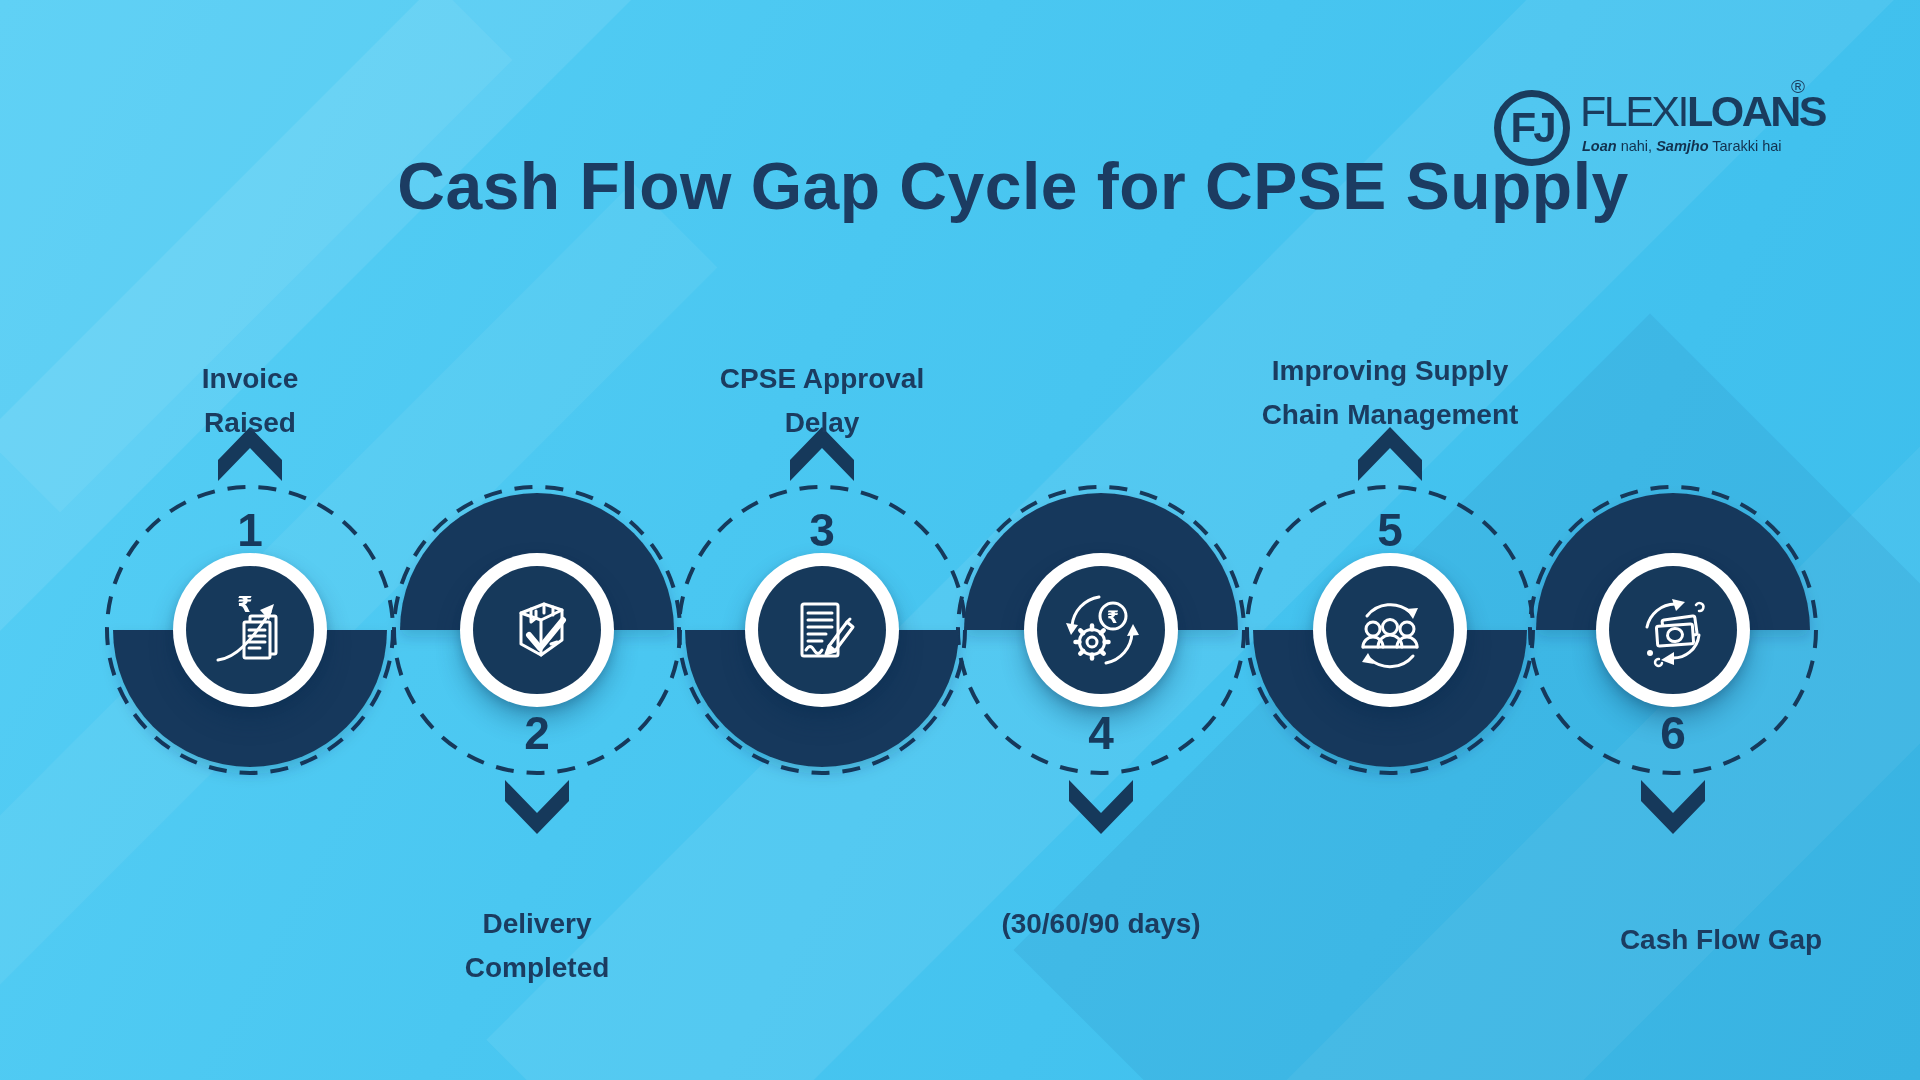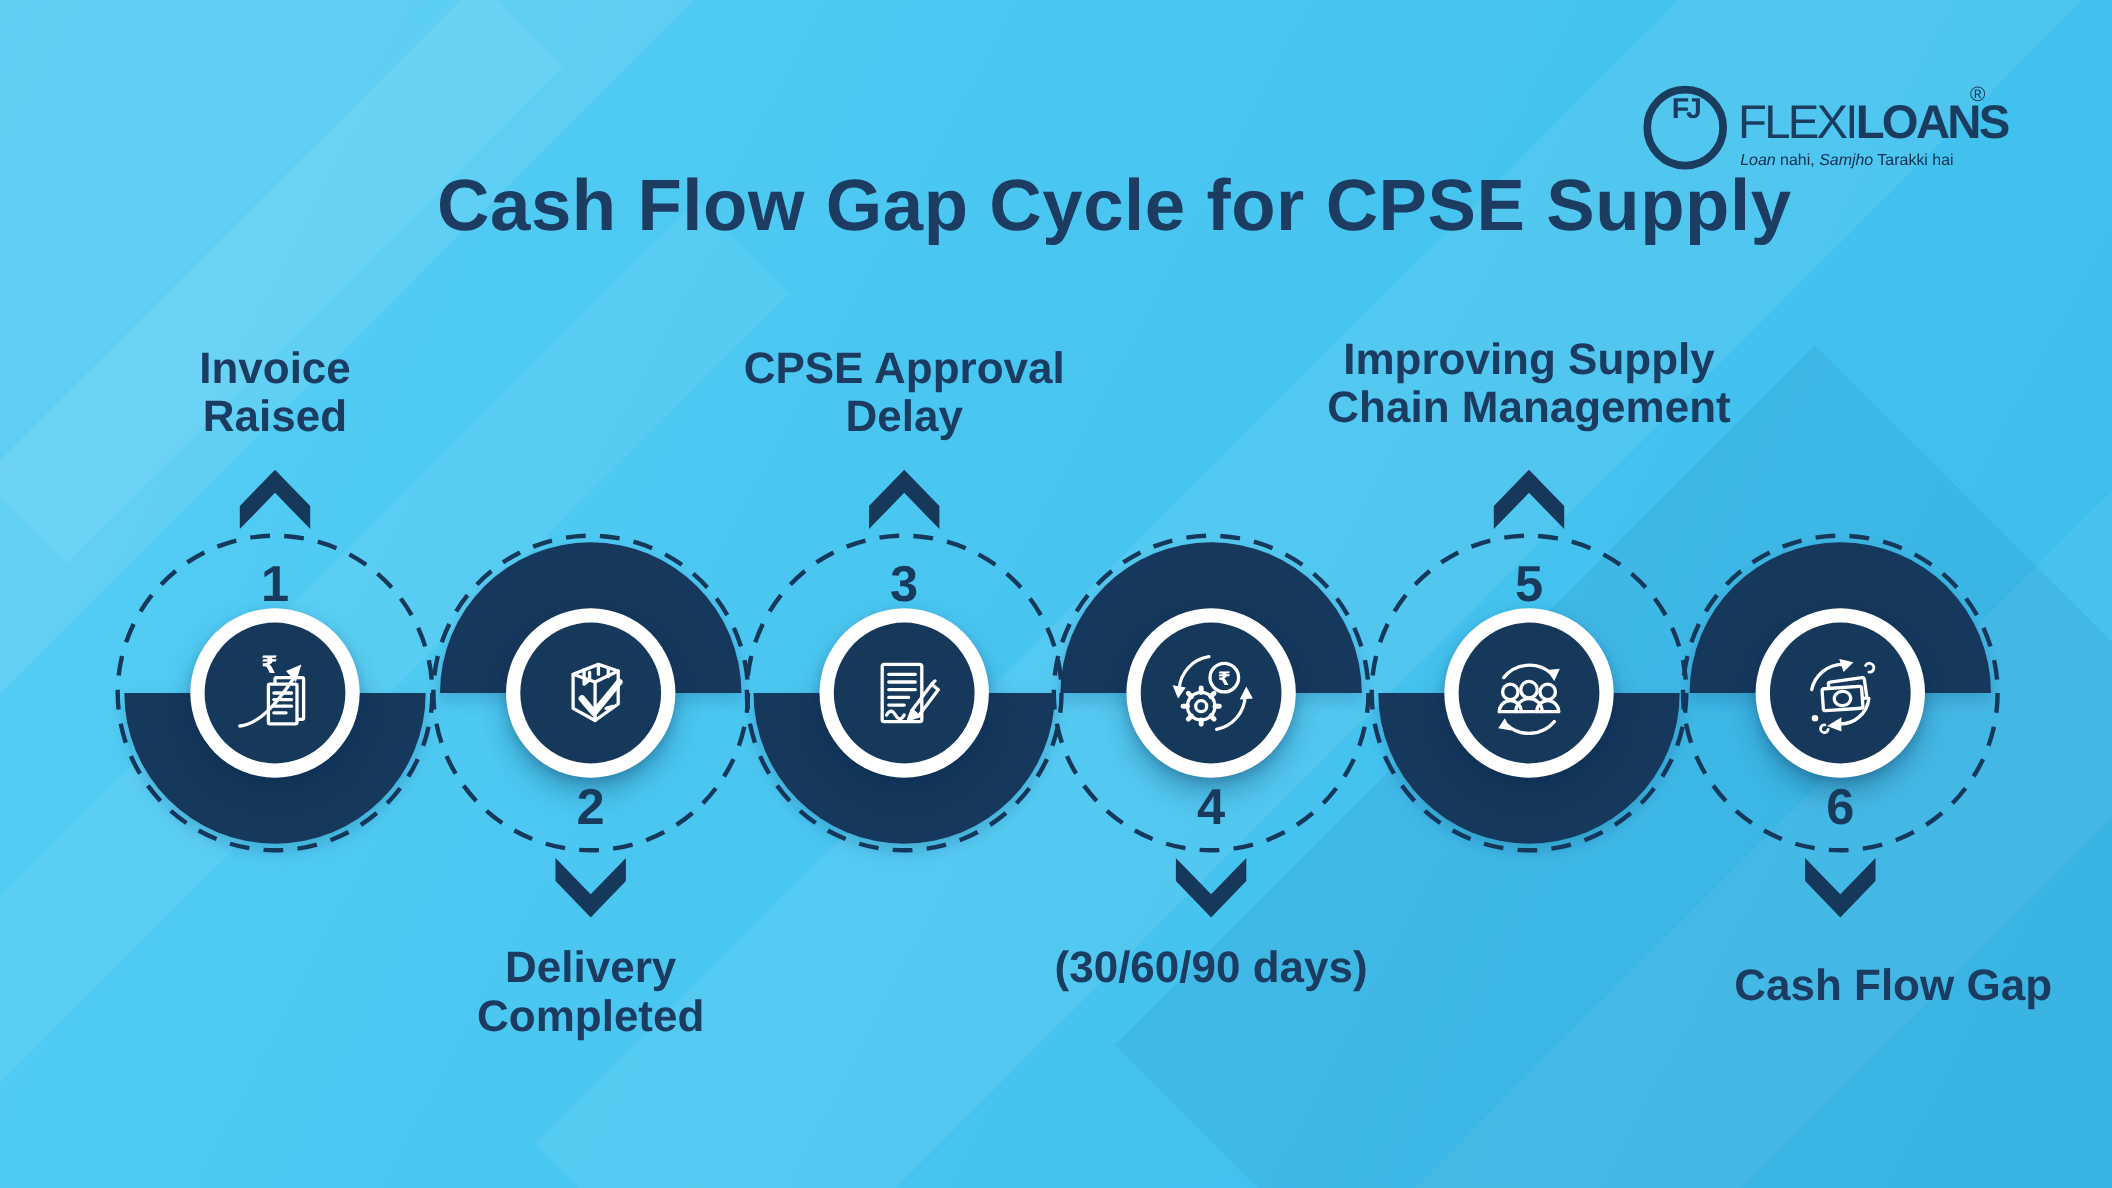--- a/index.html
+++ b/index.html
@@ -23,50 +23,50 @@
   
   .title{
     position:absolute;left:1013px;top:148px;transform:translateX(-50%);
     font-size:66px;font-weight:800;letter-spacing:.5px;color:#1c3c62;
     white-space:nowrap;line-height:76px;
   }
 
   
   .logo{position:absolute;left:1494px;top:74px;width:330px;height:84px;}
   .logo-mark{
-    position:absolute;left:0;top:4px;width:62px;height:62px;border:7px solid #1a3c5e;border-radius:50%;
-    display:flex;align-items:flex-start;justify-content:center;
-    color:#1a3c5e;font-weight:800;font-size:26px;letter-spacing:-3px;line-height:1;
+    position:absolute;left:0;top:16px;width:62px;height:62px;border:7px solid #1a3c5e;border-radius:50%;
+    display:flex;align-items:center;justify-content:center;
+    color:#1a3c5e;font-weight:800;font-size:42px;letter-spacing:-3px;line-height:1;
   }
   .logo-word{position:absolute;left:86px;top:16px;white-space:nowrap;color:#1a3c5e;font-size:43px;line-height:43px;letter-spacing:-2.5px;}
   .logo-word .light{font-weight:400;}
   .logo-word .bold{font-weight:800;}
   .logo-reg{position:absolute;left:297px;top:2px;color:#1a3c5e;font-size:19px;font-weight:400;}
   .tagline{position:absolute;left:88px;top:64px;font-size:14.5px;color:#12324f;white-space:pre;letter-spacing:0;}
-  .tagline .bi{font-weight:400;font-style:italic;}
+  .tagline .bi{font-weight:700;font-style:italic;}
 
   
   .circle-outer{
     position:absolute;width:154px;height:154px;border-radius:50%;background:#ffffff;
     transform:translate(-50%,-50%);top:630px;
     box-shadow:0 14px 24px rgba(8,42,78,.30),0 4px 8px rgba(8,42,78,.18);
     display:flex;align-items:center;justify-content:center;
   }
   .circle-inner{
     width:128px;height:128px;border-radius:50%;background:#16395b;
     display:flex;align-items:center;justify-content:center;
   }
   .circle-inner svg{display:block;}
   .step-number{
     position:absolute;transform:translateX(-50%);width:120px;text-align:center;
     font-size:46px;font-weight:800;color:#173a5d;line-height:52px;
   }
   .step-label{
     position:absolute;transform:translateX(-50%);text-align:center;
-    color:#1b3c60;font-weight:800;font-size:40px;line-height:44px;white-space:nowrap;
+    color:#1b3c60;font-weight:800;font-size:28px;line-height:44px;white-space:nowrap;margin-top:44px;
   }
 </style>
 </head>
 <body>
 
 <div id="canvas">
 
   <div class="streak st6"></div>
   <div class="streak st1"></div>
   <div class="streak st2"></div>

